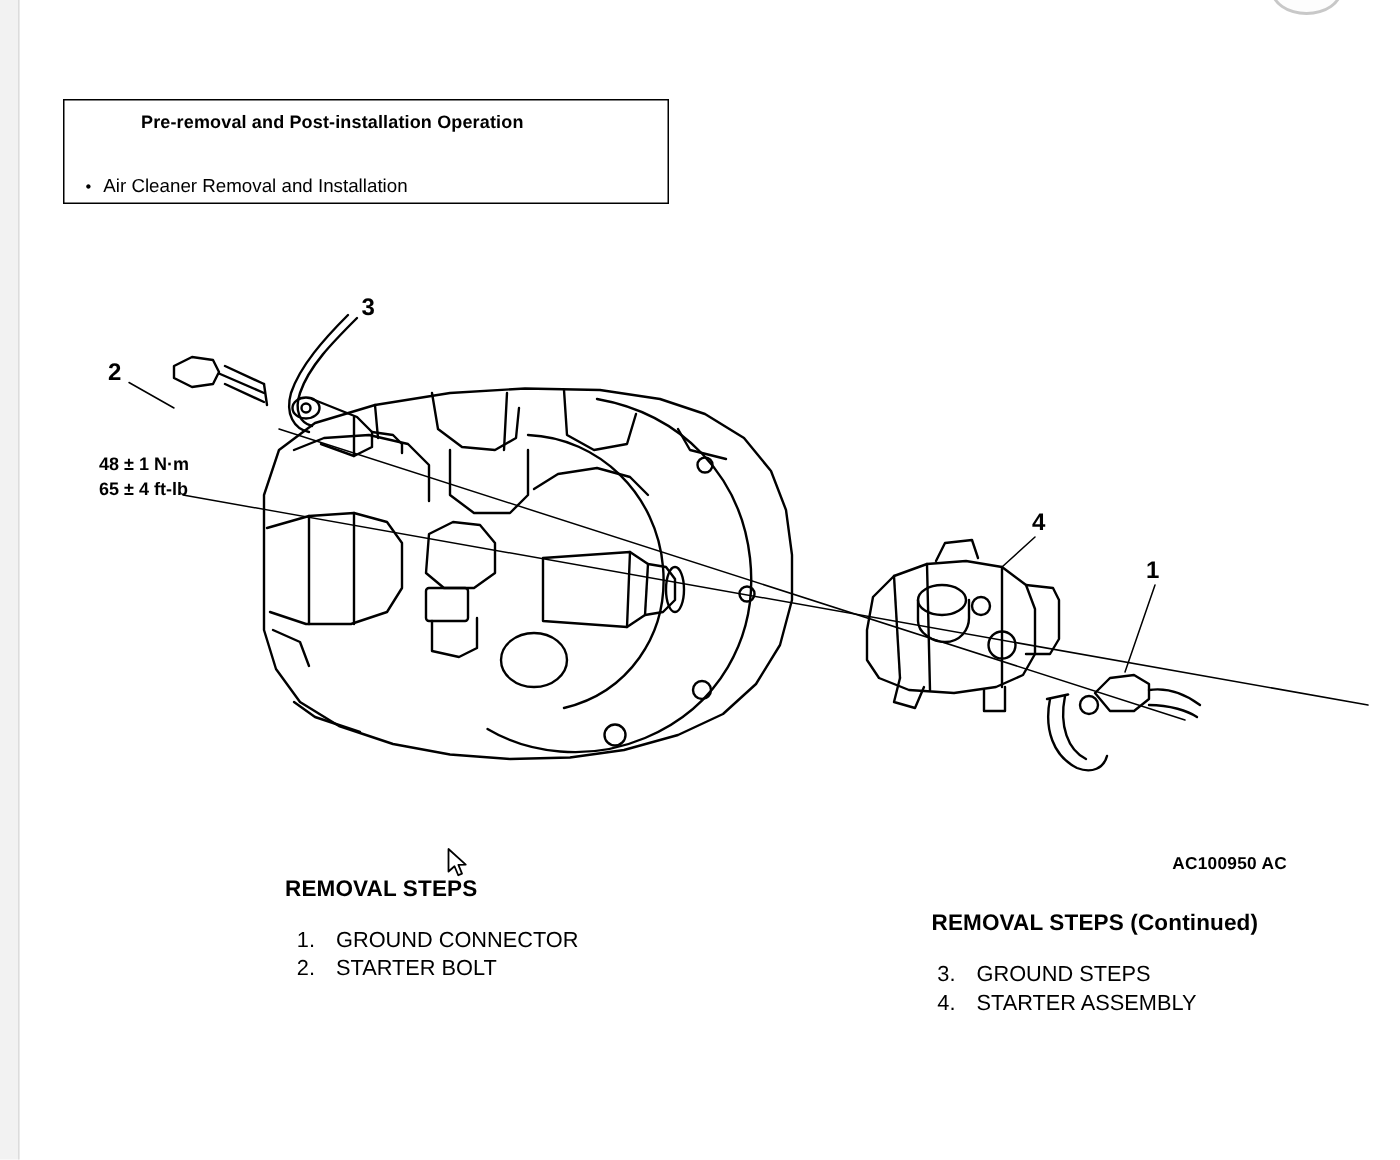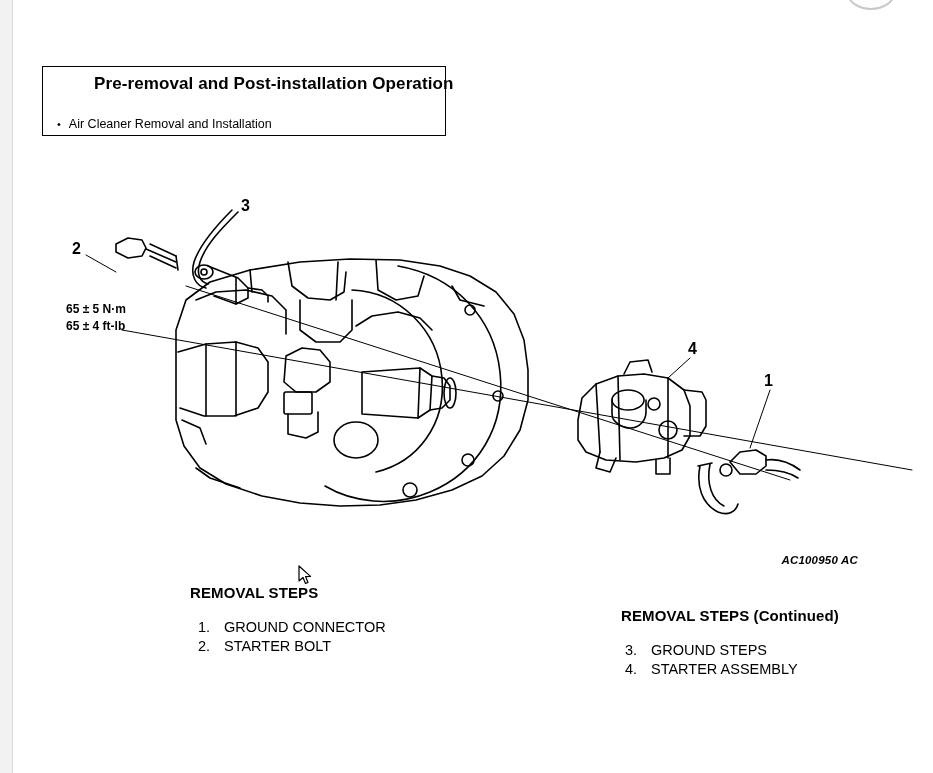--- a/index.html
+++ b/index.html
@@ -50,21 +50,21 @@
     width: 404px;
     height: 70px;
     border: 1px solid #000;
     box-sizing: border-box;
     background: #fff;
   }
   .note-title {
     position: absolute;
     left: 12px;
     top: 7px;
-    font-size: 17px;
+    font-size: 12px;
     font-weight: bold;
     letter-spacing: 0.1px;
     white-space: nowrap;
     padding-left: 39px;
   }
   .note-bullet-row {
     position: absolute;
     left: 14px;
     top: 26px;
     display: flex;
@@ -101,25 +101,24 @@
   }
   .callout-1 { left: 764px; top: 373px; }
   .callout-2 { left: 72px;  top: 241px; }
   .callout-3 { left: 241px; top: 198px; }
   .callout-4 { left: 688px; top: 341px; }
 
   
   .fig-code {
     position: absolute;
     right: 75px;
-    top: 554px;
+    top: 570px;
     font-size: 11.5px;
     font-weight: bold;
     letter-spacing: 0.2px;
-    font-style: italic;
   }
 
   
   .steps {
     position: absolute;
     font-size: 14.5px;
   }
   .steps-left { left: 190px; top: 584px; }
   .steps-right { left: 621px; top: 607px; }
   .steps h3 {
@@ -274,21 +273,21 @@
 
         <path d="M700 466 C696 486 702 504 718 512 C728 516 736 512 738 504"></path>
         <path d="M710 464 C706 484 712 500 724 506"></path>
         <path d="M698 466 L712 463"></path>
       </g>
 
     </g>
   </svg>
 
   <div class="torque">
-    <div>65 ± 5 N·m</div>
+    <div>48 ± 1 N·m</div>
     <div>65 ± 4 ft-lb</div>
   </div>
 
   <div class="callout callout-1">1</div>
   <div class="callout callout-2">2</div>
   <div class="callout callout-3">3</div>
   <div class="callout callout-4">4</div>
 
   <div class="fig-code">AC100950 AC</div>
 

